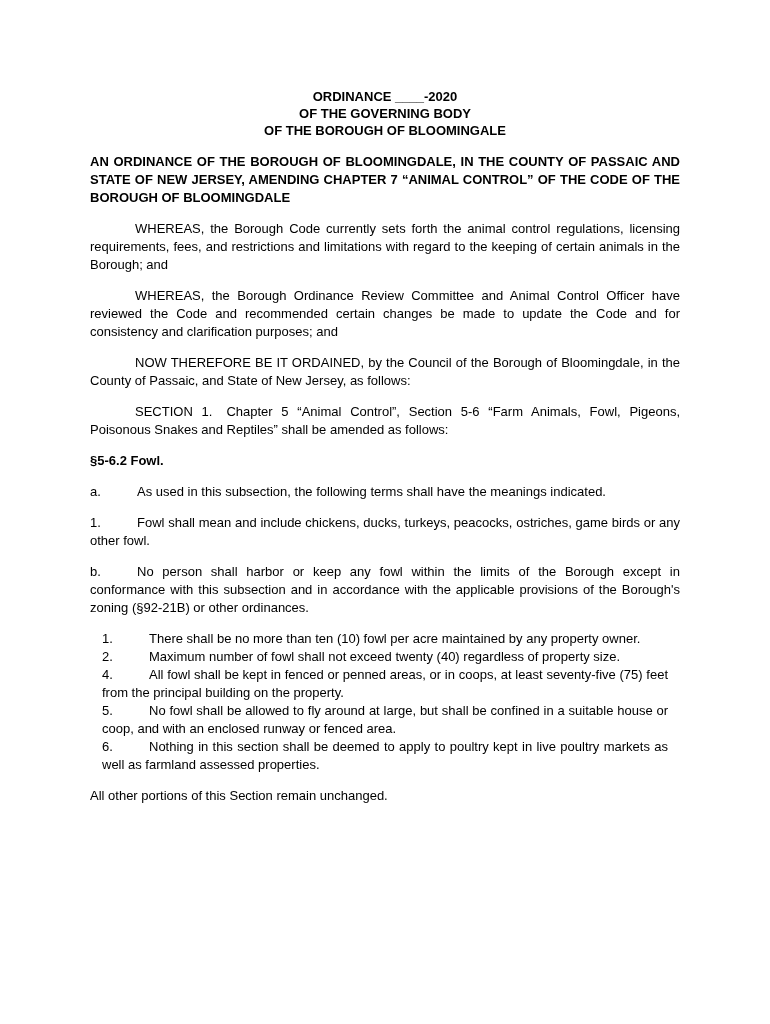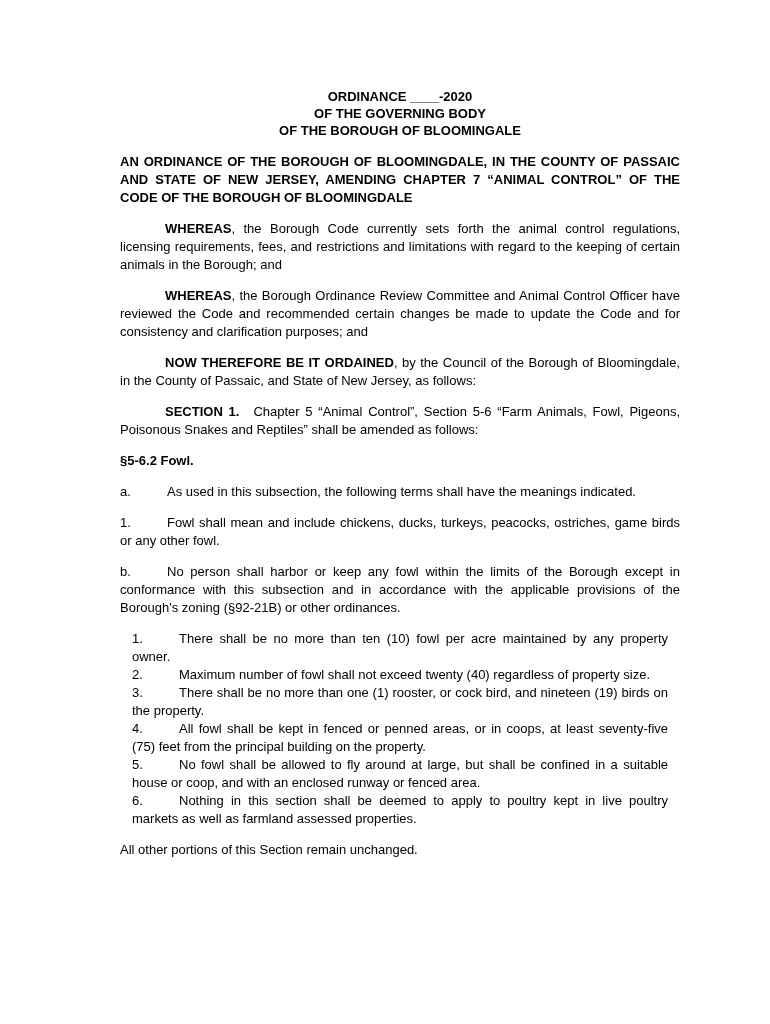--- a/index.html
+++ b/index.html
@@ -5,42 +5,42 @@
   * { margin: 0; padding: 0; box-sizing: border-box; }
   html, body { background: #ffffff; }
   .page {
     width: 770px;
     height: 1024px;
     background: #ffffff;
     color: #000000;
     font-family: "Liberation Sans", sans-serif;
     font-size: 13px;
     line-height: 18px;
-    padding: 88px 90px 40px 120px;
+    padding: 88px 90px 40px 90px;
     overflow: hidden;
   }
   .title-block {
     text-align: center;
     font-weight: bold;
     line-height: 17px;
     margin-bottom: 14px;
   }
   .page p { margin: 13px 0; text-align: justify; }
   .bold { font-weight: bold; }
   .tab-indent { text-indent: 45px; }
   .l1 { margin-left: 45px; }
   .l2 { margin-left: 90px; }
   .num {
     display: inline-block;
     width: 47px;
   }
   .tabgap { display: inline-block; width: 14px; }
   .sublist { margin: 13px 12px; }
   .sublist p { margin: 0; }
-  .heading-inline { font-weight: bold; margin-top: 19px; }
+  .heading-inline { font-weight: normal; margin-top: 19px; }
 </style>
 </head>
 <body>
 
 <div class="page">
 
   <div class="title-block">
     <div>ORDINANCE ____-2020</div>
     <div>OF THE GOVERNING BODY</div>
     <div>OF THE BOROUGH OF BLOOMINGALE</div>
@@ -61,21 +61,20 @@
 
   <p class="l1"><span class="num">a.</span><span>As used in this subsection, the following terms shall have the meanings indicated.</span></p>
 
   <p class="l2"><span class="num">1.</span><span>Fowl shall mean and include chickens, ducks, turkeys, peacocks, ostriches, game birds or any other fowl.</span></p>
 
   <p class="l1"><span class="num">b.</span><span>No person shall harbor or keep any fowl within the limits of the Borough except in conformance with this subsection and in accordance with the applicable provisions of the Borough's zoning (§92-21B) or other ordinances.</span></p>
 
   <div class="sublist">
     <p class="l2"><span class="num">1.</span><span>There shall be no more than ten (10) fowl per acre maintained by any property owner.</span></p>
     <p class="l2"><span class="num">2.</span><span>Maximum number of fowl shall not exceed twenty (40) regardless of property size.</span></p>
-    <p class="l2"><span class="num">3.</span><span>There shall be no more than one (1) rooster, or cock bird, and nineteen (19) birds on the property.</span></p>
     <p class="l2"><span class="num">4.</span><span>All fowl shall be kept in fenced or penned areas, or in coops, at least seventy-five (75) feet from the principal building on the property.</span></p>
     <p class="l2"><span class="num">5.</span><span>No fowl shall be allowed to fly around at large, but shall be confined in a suitable house or coop, and with an enclosed runway or fenced area.</span></p>
     <p class="l2"><span class="num">6.</span><span>Nothing in this section shall be deemed to apply to poultry kept in live poultry markets as well as farmland assessed properties.</span></p>
   </div>
 
   <p class="l1">All other portions of this Section remain unchanged.</p>
 
 </div>
 
 </body></html>

